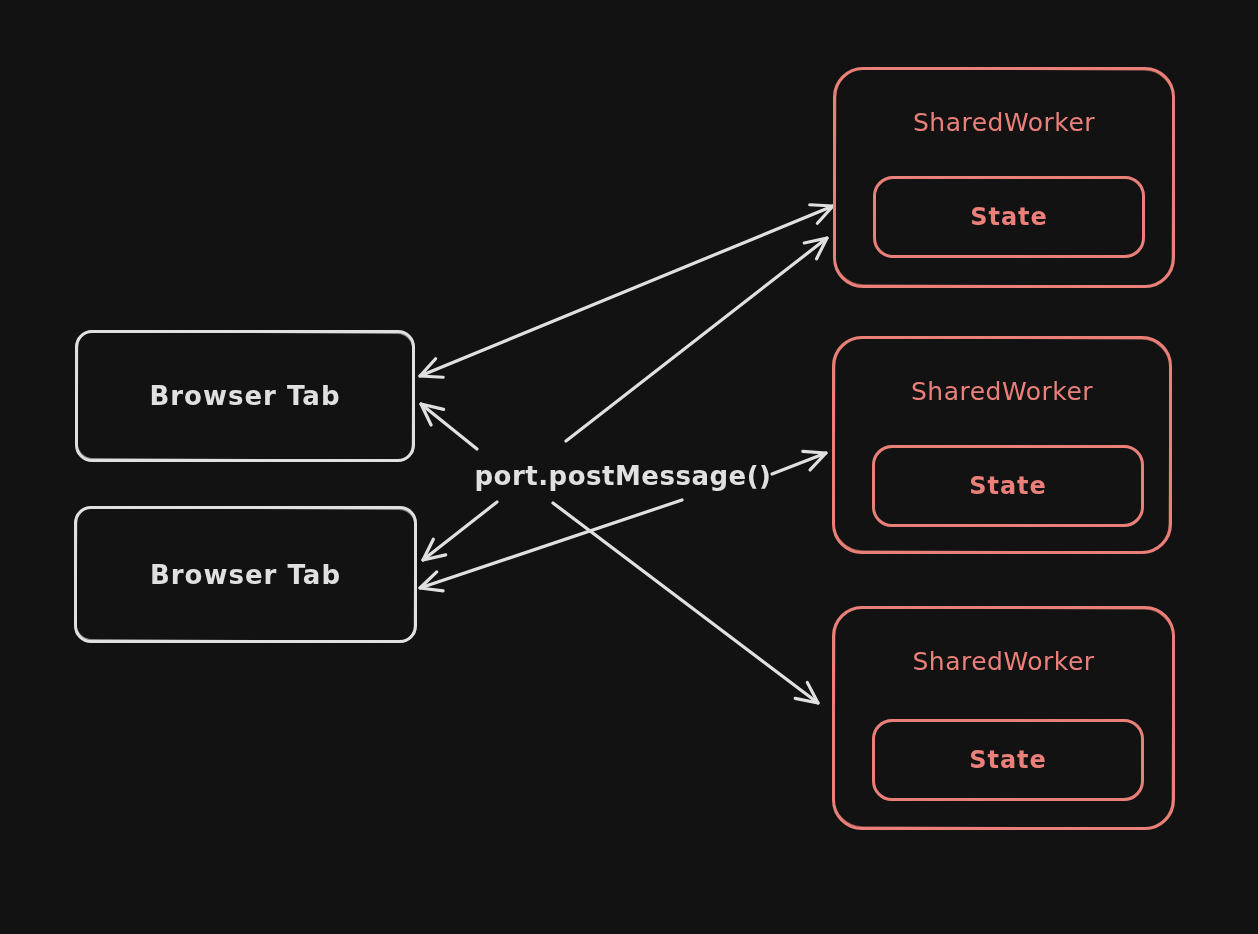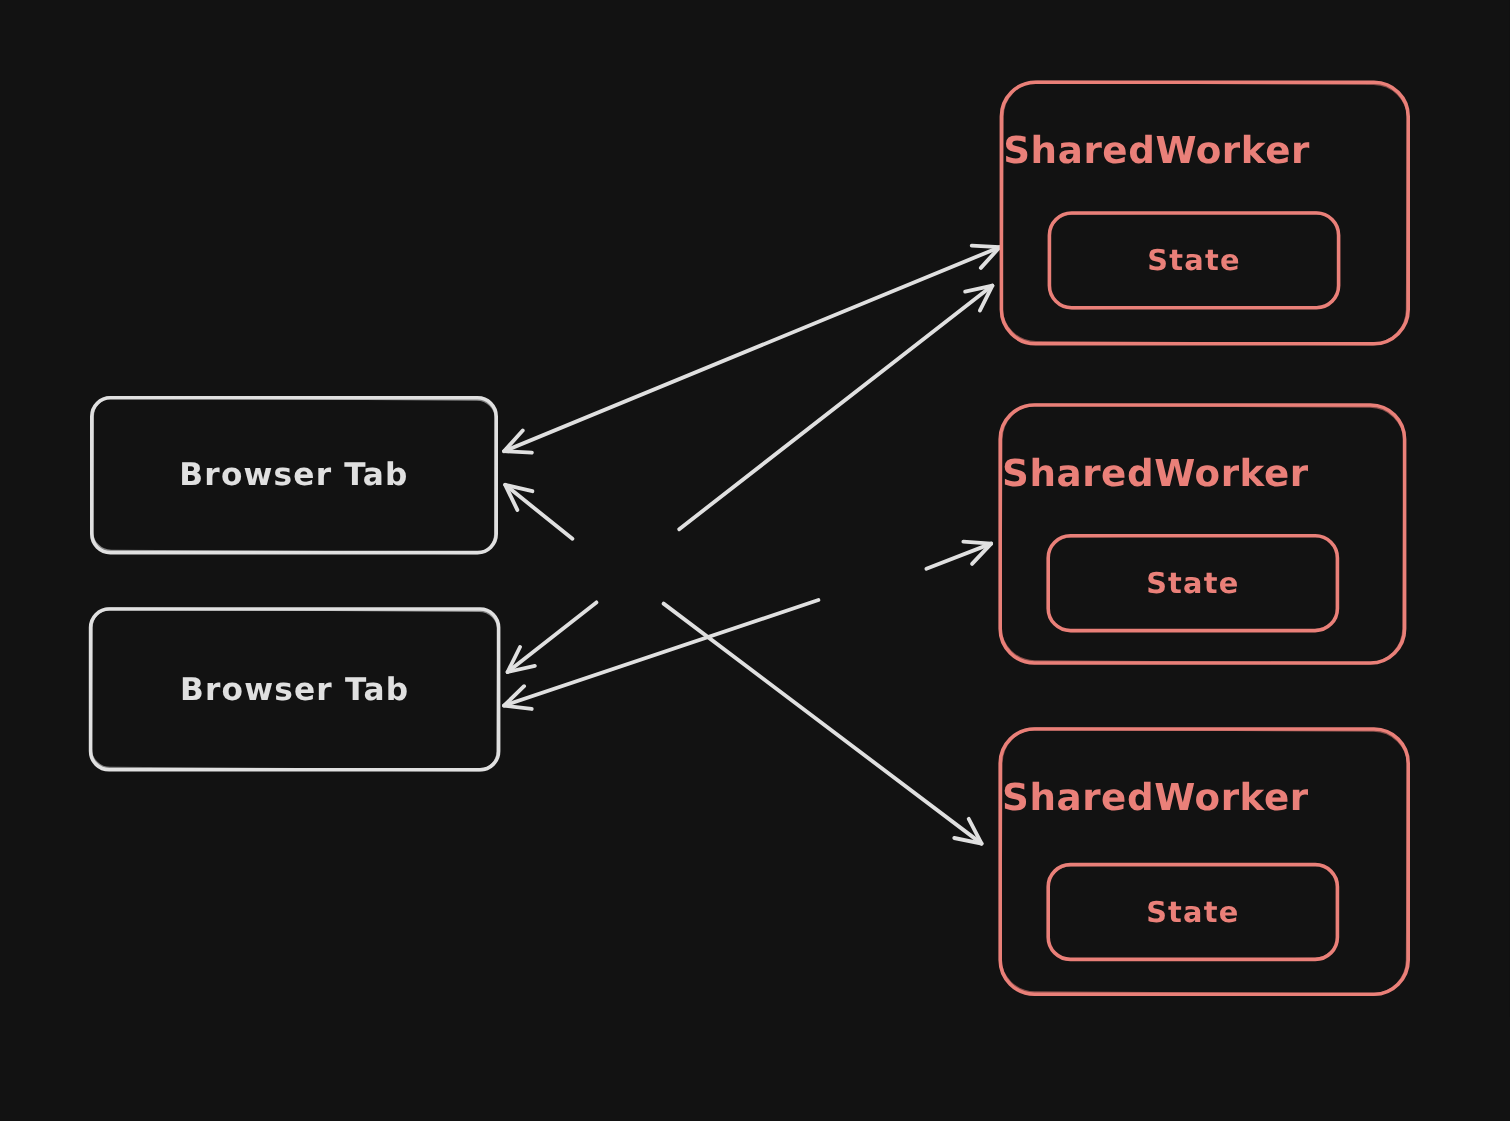--- a/index.html
+++ b/index.html
@@ -51,30 +51,31 @@
     letter-spacing: 1px;
     color: var(--white);
   }
 
   .worker-node { color: var(--red); }
   .worker-label {
     position: absolute;
     top: 38px;
     left: 0;
     right: 0;
-    font-size: 31px;
-    font-weight: bold;
+    text-align: center;
+    font-size: 25px;
+    font-weight: normal;
     letter-spacing: 0.5px;
     color: var(--red);
   }
   .state-box {
     position: absolute;
     left: 37px;
     top: 106px;
-    width: 244px;
+    width: 272px;
     height: 82px;
     border: 3.2px solid currentColor;
     border-radius: 20px;
     display: flex;
     align-items: center;
     justify-content: center;
   }
   .state-box::before {
     content: "";
     position: absolute;
@@ -175,14 +176,15 @@
     </div>
   </div>
 
   <div class="node worker-node shared-worker-3">
     <span class="worker-label">SharedWorker</span>
     <div class="state-box">
       <span class="state-label">State</span>
     </div>
   </div>
 
+  <div class="center-label">port.postMessage()</div>
 
 </div>
 
 </body></html>

